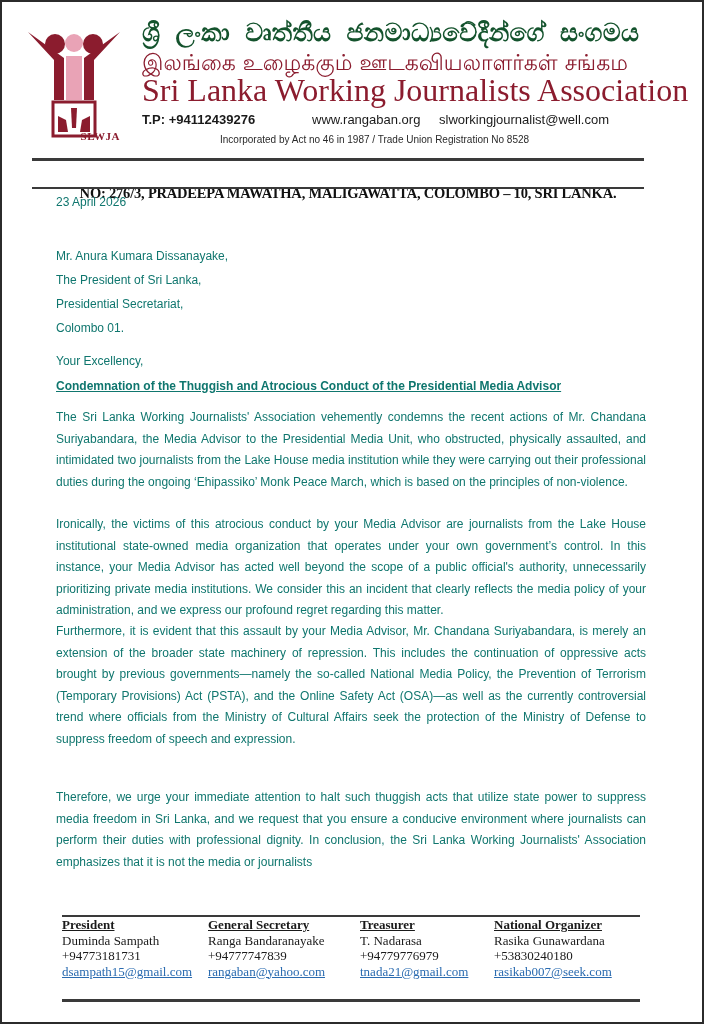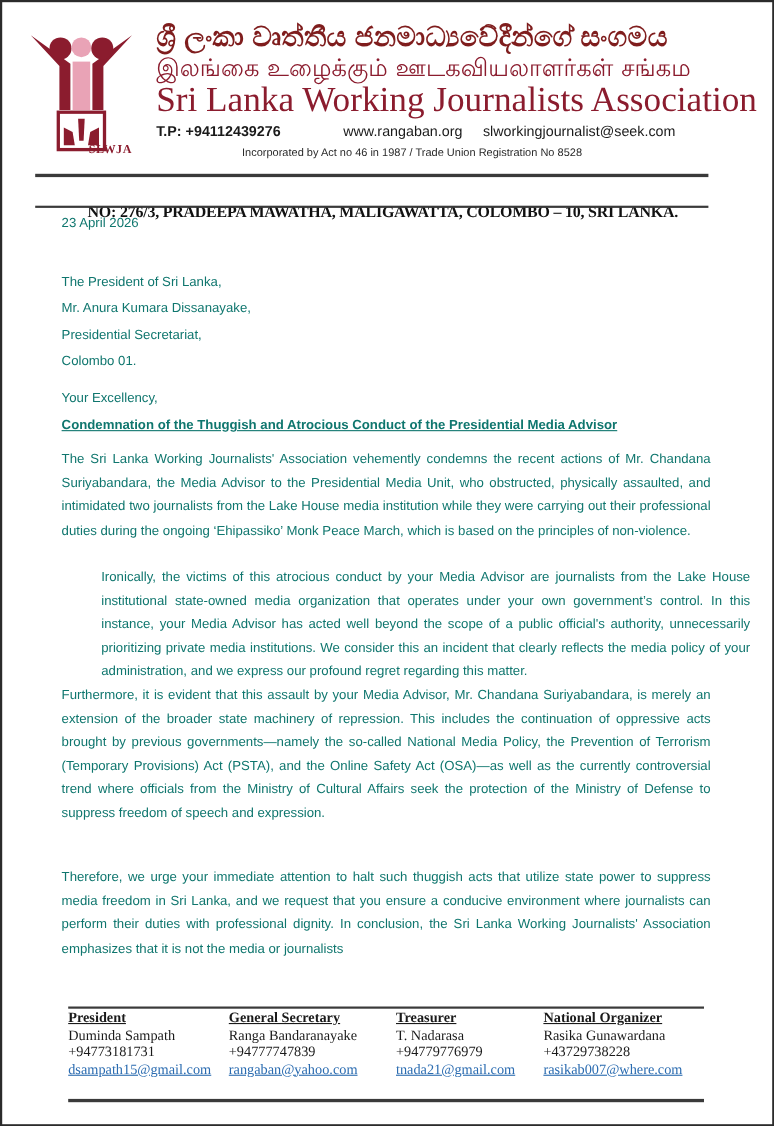--- a/index.html
+++ b/index.html
@@ -6,22 +6,22 @@
   body { width:704px; height:1024px; position:relative; overflow:hidden; }
   .page {
     position:absolute; left:0; top:0; width:700px; height:1020px;
     border:2px solid #2b2b2b; background:#fff;
     font-family: "Liberation Sans", "DejaVu Sans", sans-serif; color:#1a1a1a;
   }
   
   .logo { position:absolute; left:22px; top:18px; width:100px; height:130px; }
   .logo-text { position:absolute; left:28px; top:128px; width:90px; text-align:right;
     font-family:"Liberation Serif", serif; font-weight:bold; font-size:11px; color:#8b1c2e; letter-spacing:0.5px; }
-  .sinhala { position:absolute; left:140px; top:18px; font-size:25px; font-weight:bold; color:#7f1d1d;
-    font-family:Liberation Sans, sans-serif; white-space:nowrap; letter-spacing:0.3px; }
+  .sinhala { position:absolute; left:140px; top:18px; font-size:25px; font-weight:bold; color:#14532d;
+    font-family:Liberation Mono, monospace; white-space:nowrap; letter-spacing:0.3px; }
   .tamil { position:absolute; left:140px; top:48px; font-size:22px; color:#8b1c2e;
     font-family:"DejaVu Sans", sans-serif; white-space:nowrap;text-align:right; }
   .org-en { position:absolute; left:140px; top:70px; font-size:32px; color:#8b1c2e;
     font-family:"Liberation Serif", serif; white-space:nowrap; line-height:36px; }
   .contact { position:absolute; left:140px; top:110px; width:500px; font-size:13px; color:#1a1a1a; white-space:nowrap; }
   .contact .tp { position:absolute; left:0; font-weight:bold; }
   .contact .web { position:absolute; left:170px; }
   .contact .mail { position:absolute; left:297px; }
   .incorp { position:absolute; left:218px; top:132px; font-size:10px; color:#2a2a2a; white-space:nowrap; }
   .rule { position:absolute; background:#3a3a3a; }
@@ -30,21 +30,21 @@
 
   
   .body-text { position:absolute; left:54px; width:590px; font-size:12px; line-height:21.5px; color:#0f766e; }
   .date { top:190px; }
   .recipient { top:242px; }
   .recipient div { line-height:24px; }
   .salutation { top:349px; }
   .subject { top:374px; font-weight:bold; text-decoration:underline; white-space:nowrap; }
   .para { text-align:justify; }
   .p1 { top:405px; }
-  .p2 { top:512px;margin-left:36px; }
+  .p2 { top:512px; }
   .p3 { top:619px; }
   .p4 { top:785px; }
 
   
   .footer { position:absolute; left:60px; top:915px; width:580px; font-family:"Liberation Serif", serif; font-size:13px; line-height:15.5px; color:#1a1a1a; }
   .officer { position:absolute; top:0; white-space:nowrap; }
   .officer .role { font-weight:bold; text-decoration:underline; }
   .officer .email { color:#2a6bb0; text-decoration:underline; }
 </style>
 </head>
@@ -70,33 +70,33 @@
   </svg>
   <div class="logo-text">SLWJA</div>
 
   <div class="sinhala">ශ්‍රී ලංකා වෘත්තීය ජනමාධ්‍යවේදීන්ගේ සංගමය</div>
   <div class="tamil">இலங்கை உழைக்கும் ஊடகவியலாளர்கள் சங்கம</div>
   <div class="org-en">Sri Lanka Working Journalists Association</div>
 
   <div class="contact">
     <span class="tp">T.P: +94112439276</span>
     <span class="web">www.rangaban.org</span>
-    <span class="mail">slworkingjournalist@seek.com</span>
+    <span class="mail">slworkingjournalist@well.com</span>
   </div>
   <div class="incorp">Incorporated by Act no 46 in 1987 / Trade Union Registration No 8528</div>
 
   <div class="rule" style="left:30px; top:156px; width:612px; height:3px;"></div>
   <div class="address">NO: 276/3, PRADEEPA  MAWATHA, MALIGAWATTA, COLOMBO – 10,  SRI LANKA.</div>
   <div class="rule" style="left:30px; top:185px; width:612px; height:2px;"></div>
 
   <div class="body-text date">23 April 2026</div>
 
   <div class="body-text recipient">
+    <div>Mr. Anura Kumara Dissanayake,</div>
     <div>The President of Sri Lanka,</div>
-    <div>Mr. Anura Kumara Dissanayake,</div>
     <div>Presidential Secretariat,</div>
     <div>Colombo 01.</div>
   </div>
 
   <div class="body-text subject">Condemnation of the Thuggish and Atrocious Conduct of the Presidential Media Advisor</div>
   <div class="body-text salutation">Your Excellency,</div>
 
   <div class="body-text para p1">The Sri Lanka Working Journalists' Association vehemently condemns the recent actions of Mr. Chandana Suriyabandara, the Media Advisor to the Presidential Media Unit, who obstructed, physically assaulted, and intimidated two journalists from the Lake House media institution while they were carrying out their professional duties during the ongoing ‘Ehipassiko’ Monk Peace March, which is based on the principles of non-violence.</div>
   <div class="body-text para p2">Ironically, the victims of this atrocious conduct by your Media Advisor are journalists from the Lake House institutional state-owned media organization that operates under your own government’s control. In this instance, your Media Advisor has acted well beyond the scope of a public official's authority, unnecessarily prioritizing private media institutions. We consider this an incident that clearly reflects the media policy of your administration, and we express our profound regret regarding this matter.</div>
   <div class="body-text para p3">Furthermore, it is evident that this assault by your Media Advisor, Mr. Chandana Suriyabandara, is merely an extension of the broader state machinery of repression. This includes the continuation of oppressive acts brought by previous governments—namely the so-called National Media Policy, the Prevention of Terrorism (Temporary Provisions) Act (PSTA), and the Online Safety Act (OSA)—as well as the currently controversial trend where officials from the Ministry of Cultural Affairs seek the protection of the Ministry of Defense to suppress freedom of speech and expression.</div>
@@ -118,18 +118,18 @@
     </div>
     <div class="officer" style="left:298px;">
       <div class="role">Treasurer</div>
       <div>T. Nadarasa</div>
       <div>+94779776979</div>
       <div class="email">tnada21@gmail.com</div>
     </div>
     <div class="officer" style="left:432px;">
       <div class="role">National Organizer</div>
       <div>Rasika Gunawardana</div>
-      <div>+43729738228</div>
-      <div class="email">rasikab007@where.com</div>
+      <div>+53830240180</div>
+      <div class="email">rasikab007@seek.com</div>
     </div>
   </div>
   <div class="rule" style="left:60px; top:997px; width:578px; height:3px;"></div>
 </div>
 
 </body></html>

